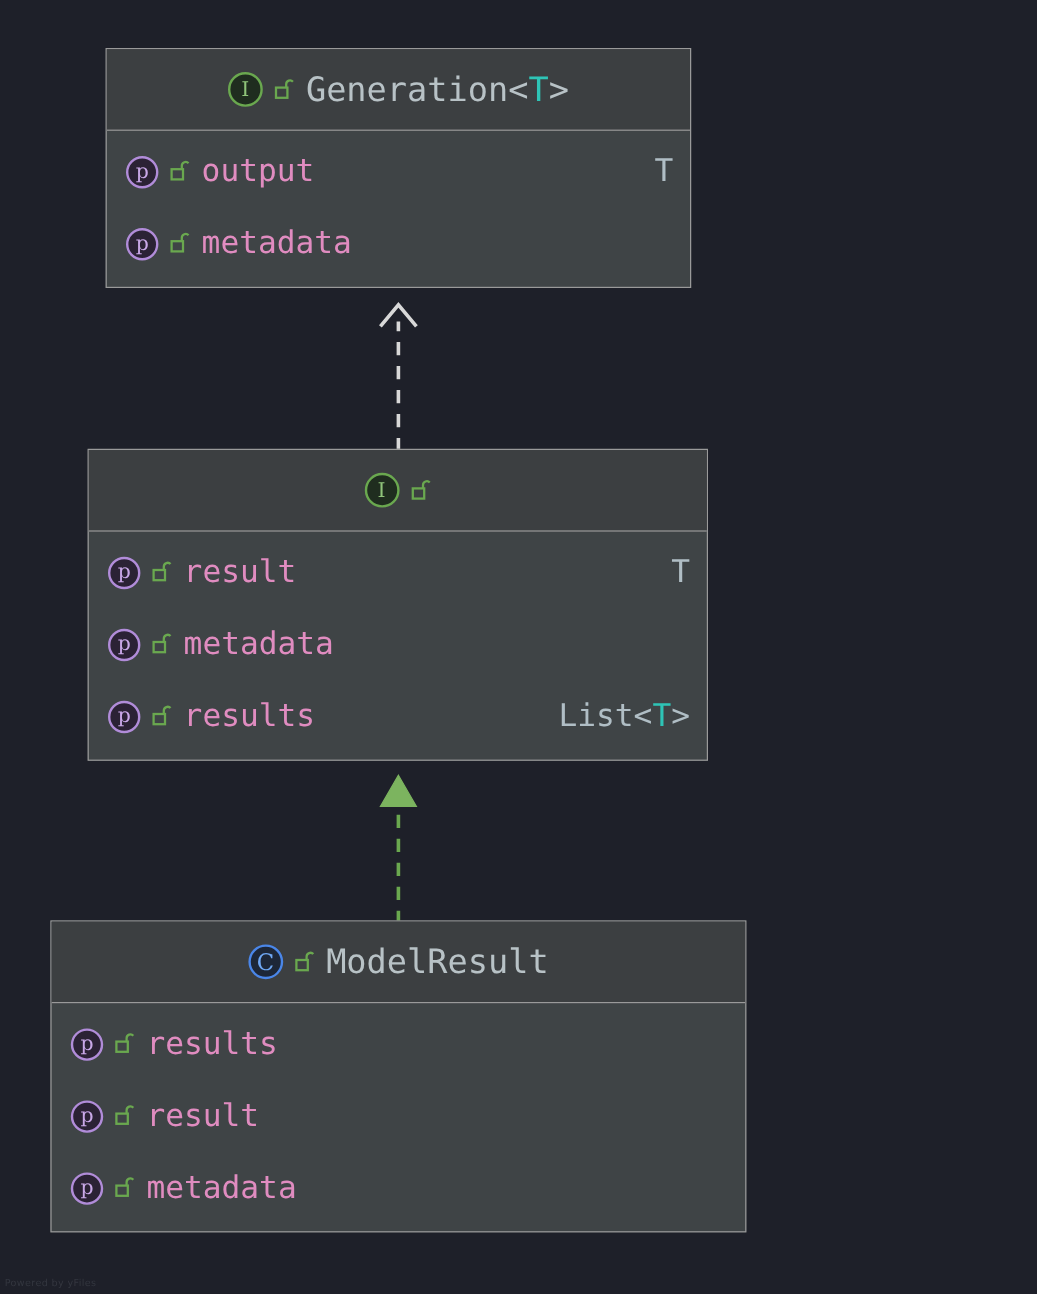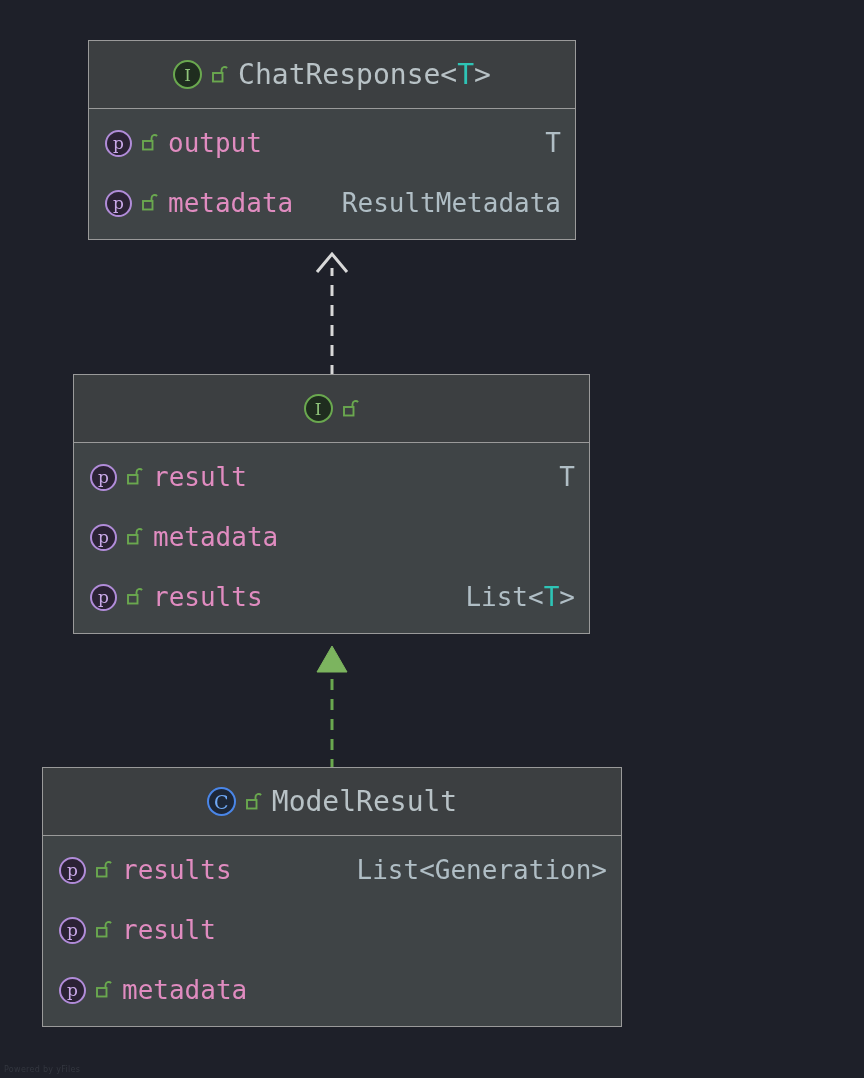--- a/index.html
+++ b/index.html
@@ -141,21 +141,21 @@
 
 <div class="uml-box" style="left:88px; top:40px; width:488px;">
   <div class="uml-header">
     <span class="icon-circle icon-interface">I</span>
     <span class="icon-lock">
       <svg width="18" height="20" viewBox="0 0 18 20">
         <path d="M10.5 8 V5.2 a3.2 3.2 0 0 1 5.6 -2.1" fill="none" stroke="#6aa84f" stroke-width="1.9"></path>
         <rect x="2" y="8" width="9.5" height="8.5" fill="none" stroke="#6aa84f" stroke-width="1.9"></rect>
       </svg>
     </span>
-    <span class="uml-title"><span>ChatResponse</span><span class="brk">&lt;</span><span class="generic">T</span><span class="brk">&gt;</span></span>
+    <span class="uml-title"><span>Generation</span><span class="brk">&lt;</span><span class="generic">T</span><span class="brk">&gt;</span></span>
   </div>
   <div class="uml-body">
 
     <div class="prop-row">
       <span class="icon-circle icon-property">p</span>
       <span class="icon-lock">
         <svg width="18" height="20" viewBox="0 0 18 20">
           <path d="M10.5 8 V5.2 a3.2 3.2 0 0 1 5.6 -2.1" fill="none" stroke="#6aa84f" stroke-width="1.9"></path>
           <rect x="2" y="8" width="9.5" height="8.5" fill="none" stroke="#6aa84f" stroke-width="1.9"></rect>
         </svg>
@@ -166,21 +166,20 @@
 
     <div class="prop-row">
       <span class="icon-circle icon-property">p</span>
       <span class="icon-lock">
         <svg width="18" height="20" viewBox="0 0 18 20">
           <path d="M10.5 8 V5.2 a3.2 3.2 0 0 1 5.6 -2.1" fill="none" stroke="#6aa84f" stroke-width="1.9"></path>
           <rect x="2" y="8" width="9.5" height="8.5" fill="none" stroke="#6aa84f" stroke-width="1.9"></rect>
         </svg>
       </span>
       <span class="prop-name">metadata</span>
-      <span class="prop-type">ResultMetadata</span>
     </div>
 
   </div>
 </div>
 
 <div class="uml-box" style="left:73px; top:374px; width:517px;">
   <div class="uml-header">
     <span class="icon-circle icon-interface">I</span>
     <span class="icon-lock">
       <svg width="18" height="20" viewBox="0 0 18 20">
@@ -244,21 +243,20 @@
 
     <div class="prop-row">
       <span class="icon-circle icon-property">p</span>
       <span class="icon-lock">
         <svg width="18" height="20" viewBox="0 0 18 20">
           <path d="M10.5 8 V5.2 a3.2 3.2 0 0 1 5.6 -2.1" fill="none" stroke="#6aa84f" stroke-width="1.9"></path>
           <rect x="2" y="8" width="9.5" height="8.5" fill="none" stroke="#6aa84f" stroke-width="1.9"></rect>
         </svg>
       </span>
       <span class="prop-name">results</span>
-      <span class="prop-type">List&lt;Generation&gt;</span>
     </div>
 
     <div class="prop-row">
       <span class="icon-circle icon-property">p</span>
       <span class="icon-lock">
         <svg width="18" height="20" viewBox="0 0 18 20">
           <path d="M10.5 8 V5.2 a3.2 3.2 0 0 1 5.6 -2.1" fill="none" stroke="#6aa84f" stroke-width="1.9"></path>
           <rect x="2" y="8" width="9.5" height="8.5" fill="none" stroke="#6aa84f" stroke-width="1.9"></rect>
         </svg>
       </span>

